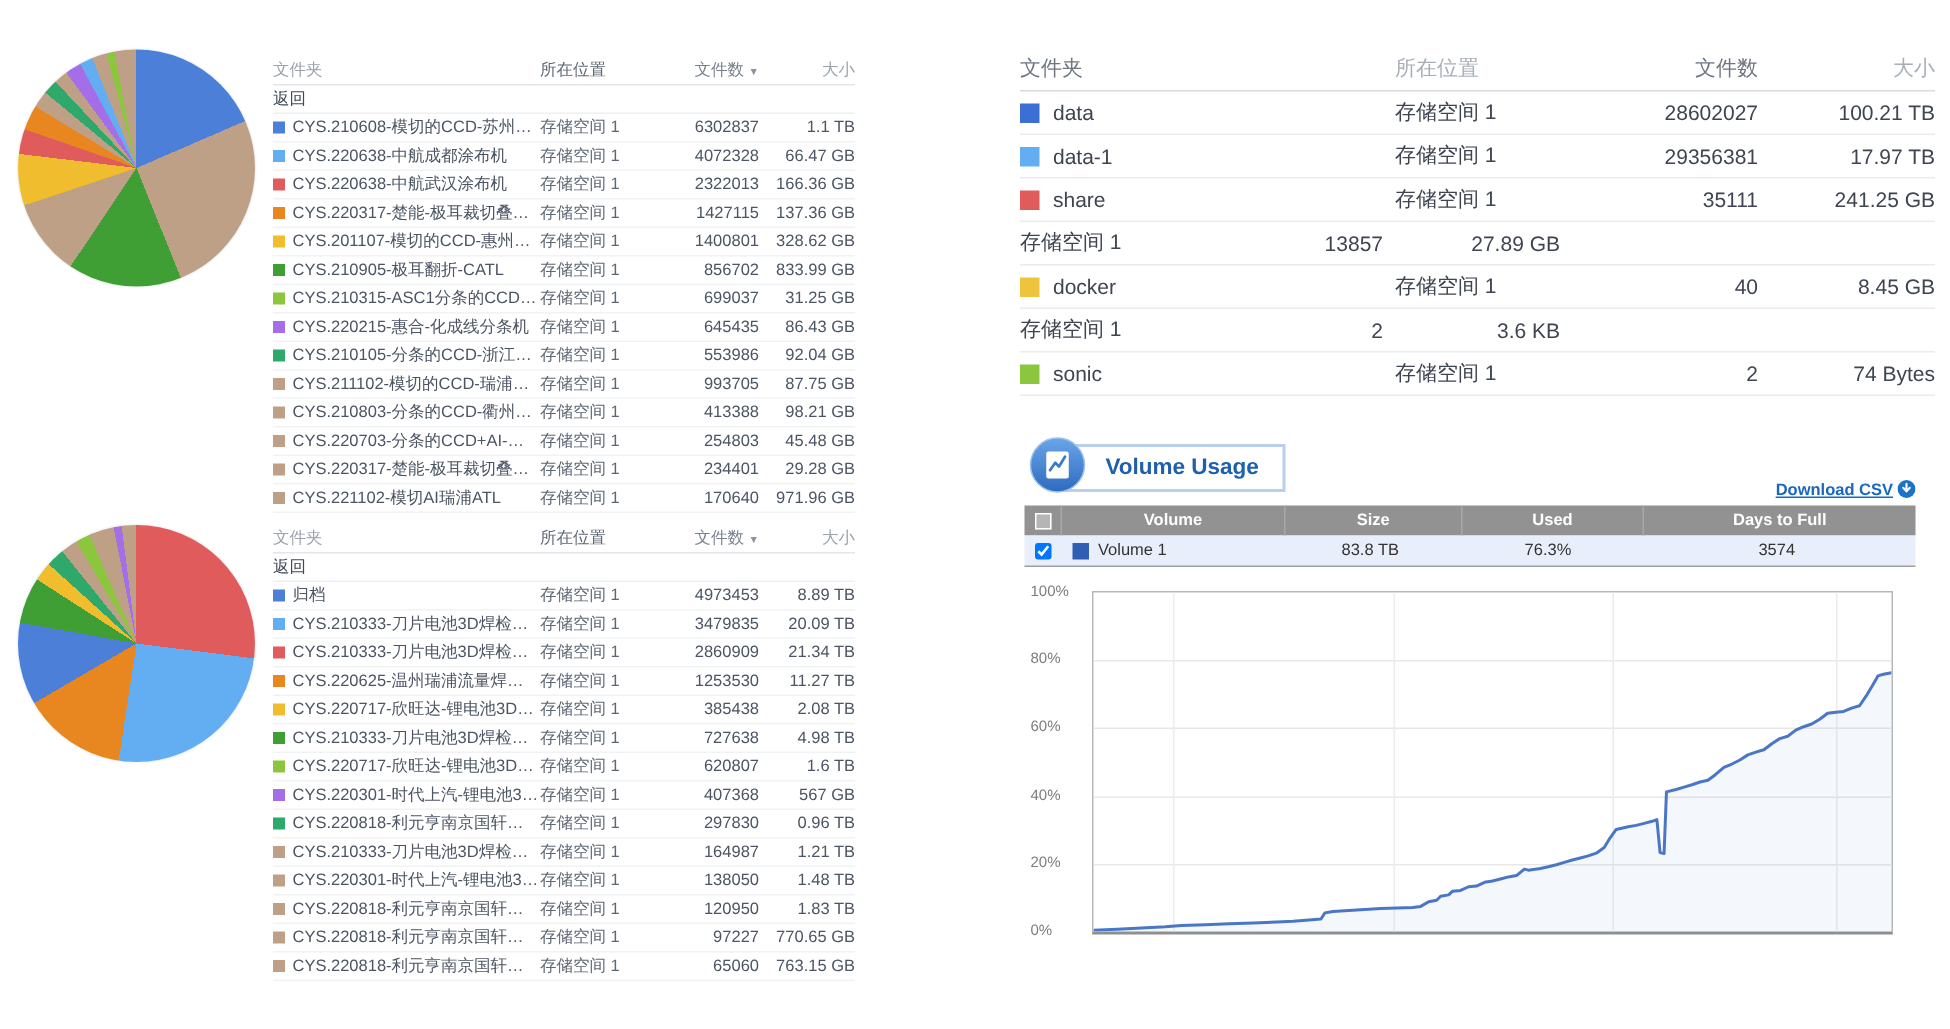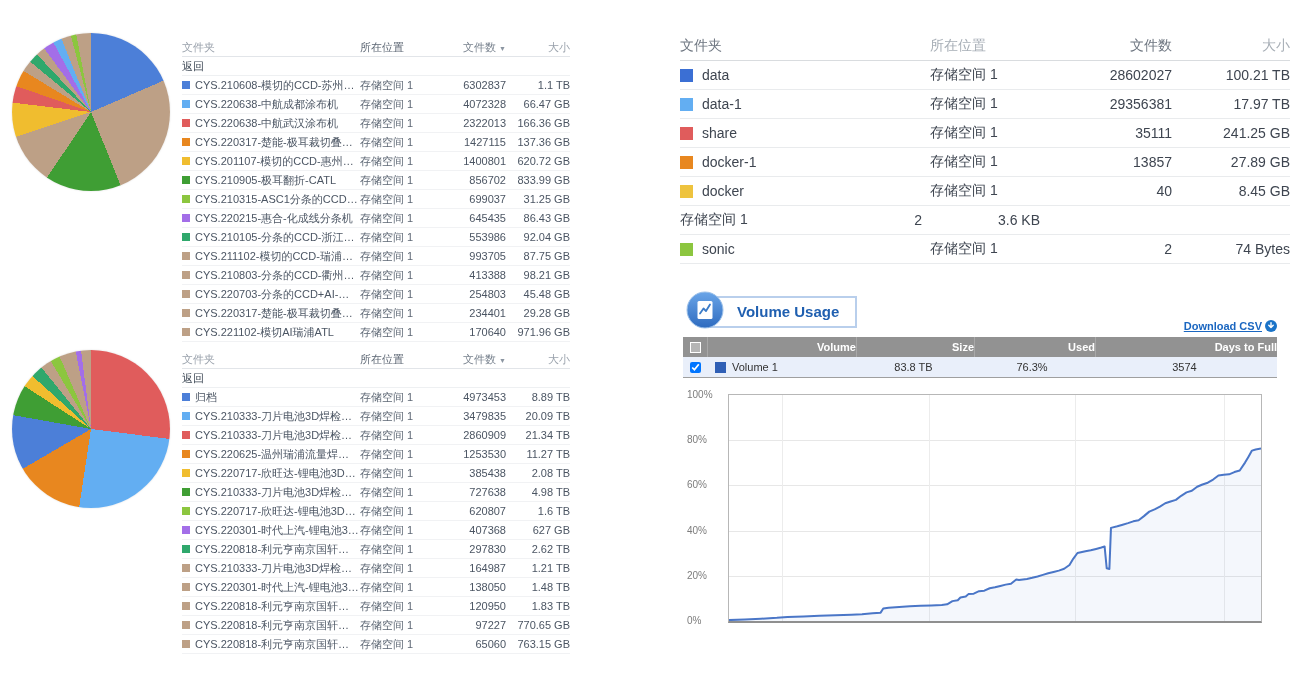--- a/index.html
+++ b/index.html
@@ -40,21 +40,21 @@
   .vu-titlebox{
     position:absolute;left:703px;top:296px;height:28px;line-height:28px;
     border:2px solid #b9cfec;background:#fff;padding:0 16px 0 32px;
     font-size:15px;font-weight:bold;color:#1f5fb0;z-index:1;
   }
   .vu-icon{position:absolute;left:686px;top:291px;width:38px;height:38px;z-index:2;}
   .dl-wrap{position:absolute;left:683px;top:320px;width:594px;text-align:right;font-size:11px;}
   .dl-link{color:#1a66c0;font-weight:bold;text-decoration:underline;cursor:pointer;}
   .dl-ico{display:inline-block;vertical-align:-2px;margin-left:3px;cursor:pointer;}
   .vtable{position:absolute;left:683px;top:337px;width:594px;font-size:11px;}
-  .vhead{display:flex;background:#929292;color:#fff;font-weight:bold;height:20px;line-height:20px;text-align:right;}
+  .vhead{display:flex;background:#929292;color:#fff;font-weight:bold;height:20px;line-height:20px;text-align:center;}
   .vhead>div{border-right:1px solid #a8a8a8;}
   .vhead>div:last-child{border-right:none;}
   .vrow{display:flex;background:#e9effa;height:20px;line-height:20px;text-align:center;color:#333;border-bottom:1px solid #9f9f9f;}
   .vc-cb{flex:0 0 24px;display:flex;align-items:center;justify-content:center;}
   .vc-vol{flex:0 0 148px;}
   .vrow .vc-vol{text-align:left;display:flex;align-items:center;}
   .vc-size{flex:0 0 117px;}
   .vc-used{flex:0 0 120px;}
   .vc-days{flex:1;}
   .hd-cb{width:9px;height:9px;border:1px solid #fff;background:#b5b5b5;cursor:pointer;}
@@ -128,21 +128,21 @@
         <div class="lc-size">137.36 GB</div>
       </div>
 
       <div class="lrow">
         <div class="lc-name">
           <span class="sw8" style="background: rgb(240, 189, 47);"></span>
           <span class="nm">CYS.201107-模切的CCD-惠州CATL</span>
         </div>
         <div class="lc-loc">存储空间 1</div>
         <div class="lc-files">1400801</div>
-        <div class="lc-size">620.72 GB</div>
+        <div class="lc-size">328.62 GB</div>
       </div>
 
       <div class="lrow">
         <div class="lc-name">
           <span class="sw8" style="background: rgb(63, 158, 52);"></span>
           <span class="nm">CYS.210905-极耳翻折-CATL</span>
         </div>
         <div class="lc-loc">存储空间 1</div>
         <div class="lc-files">856702</div>
         <div class="lc-size">833.99 GB</div>
@@ -312,31 +312,31 @@
         <div class="lc-size">1.6 TB</div>
       </div>
 
       <div class="lrow">
         <div class="lc-name">
           <span class="sw8" style="background: rgb(163, 110, 232);"></span>
           <span class="nm">CYS.220301-时代上汽-锂电池3D检测-3D</span>
         </div>
         <div class="lc-loc">存储空间 1</div>
         <div class="lc-files">407368</div>
-        <div class="lc-size">627 GB</div>
+        <div class="lc-size">567 GB</div>
       </div>
 
       <div class="lrow">
         <div class="lc-name">
           <span class="sw8" style="background: rgb(47, 168, 108);"></span>
           <span class="nm">CYS.220818-利元亨南京国轩整线-质量焊-3D</span>
         </div>
         <div class="lc-loc">存储空间 1</div>
         <div class="lc-files">297830</div>
-        <div class="lc-size">2.62 TB</div>
+        <div class="lc-size">0.96 TB</div>
       </div>
 
       <div class="lrow">
         <div class="lc-name">
           <span class="sw8" style="background: rgb(189, 160, 134);"></span>
           <span class="nm">CYS.210333-刀片电池3D焊检测-重庆</span>
         </div>
         <div class="lc-loc">存储空间 1</div>
         <div class="lc-files">164987</div>
         <div class="lc-size">1.21 TB</div>
@@ -417,24 +417,20 @@
         <div class="rc-name">
           <span class="sw13" style="background: rgb(224, 92, 92);"></span>
           <span>share</span>
         </div>
         <div class="rc-loc">存储空间 1</div>
         <div class="rc-files">35111</div>
         <div class="rc-size">241.25 GB</div>
       </div>
 
       <div class="rrow">
-        <div class="rc-name">
-          <span class="sw13" style="background: rgb(232, 135, 31);"></span>
-          <span>docker-1</span>
-        </div>
         <div class="rc-loc">存储空间 1</div>
         <div class="rc-files">13857</div>
         <div class="rc-size">27.89 GB</div>
       </div>
 
       <div class="rrow">
         <div class="rc-name">
           <span class="sw13" style="background: rgb(238, 195, 62);"></span>
           <span>docker</span>
         </div>

